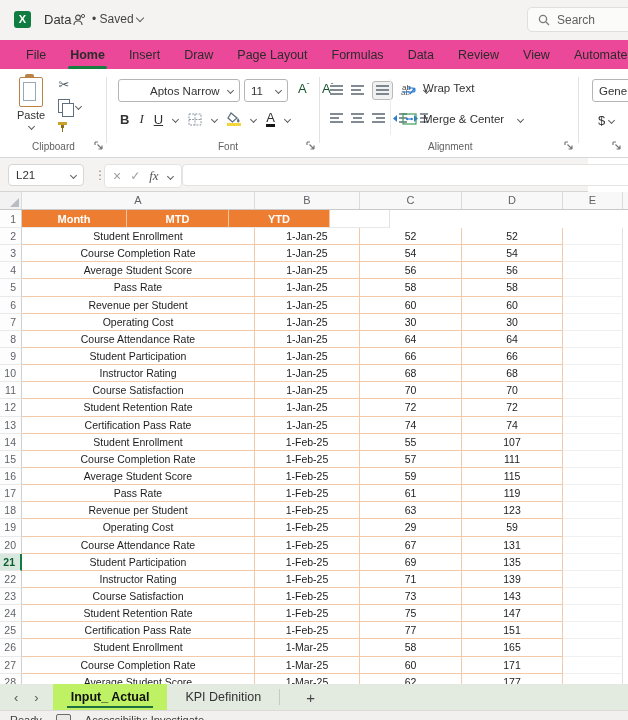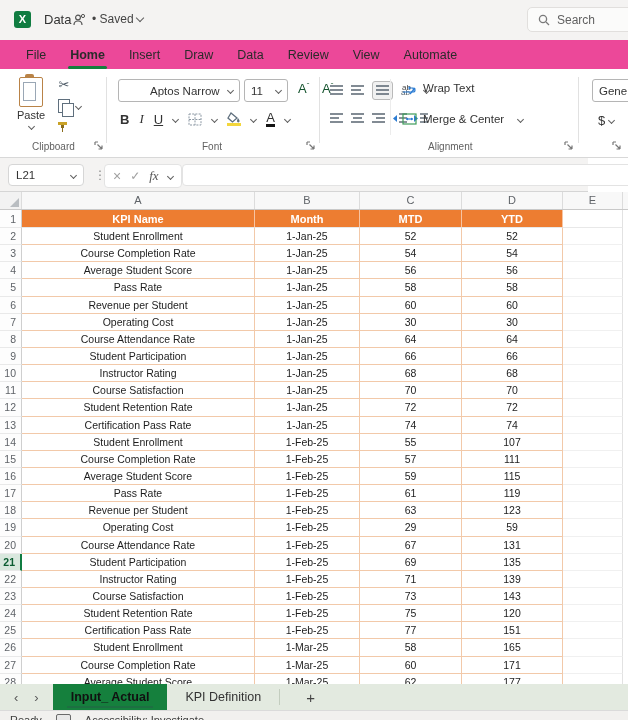--- a/index.html
+++ b/index.html
@@ -83,21 +83,21 @@
         border-right:1px solid #f2c9a9;border-bottom:1px solid #f2c9a9;overflow:hidden;white-space:nowrap;}
   .cell.ce{border-right:1px solid #e2e2e2;border-bottom:1px solid #f0f0f0;}
   .hcell{background:#ED7D31;color:#fff;font-weight:bold;font-size:11px;line-height:18px;
          border-right:1px solid rgba(255,255,255,.55);border-bottom:1px solid #e8e8e8;box-sizing:border-box;
          text-align:center;overflow:hidden;white-space:nowrap;}
   .hcell.ce{background:#fff;border-right:1px solid #e2e2e2;}
   
   .sheetbar{top:684px;left:0;width:628px;height:26px;background:#e3eae0;display:flex;align-items:stretch;box-sizing:border-box;}
   .navchevs{display:flex;align-items:center;gap:16px;padding:0 14px;color:#5a5a5a;font-size:13px;}
   .stab{font-size:12.5px;color:#333;display:flex;align-items:center;padding:0 18px;position:relative;white-space:nowrap;}
-  .stab.active{background:#15803d;font-weight:bold;color:#111;}
+  .stab.active{background:#bef264;font-weight:bold;color:#111;}
   .stab.active::after{content:"";position:absolute;left:14px;right:14px;bottom:2px;height:2px;background:#1d6f42;}
   .tabsep{width:1px;background:#c3cdbf;margin:5px 0;}
   .addtab{font-size:15px;color:#444;display:flex;align-items:center;padding:0 26px;}
   
   .statusbar{top:710px;left:0;width:628px;height:10px;background:#f1f0ee;border-top:1px solid #dadada;
              box-sizing:border-box;overflow:hidden;}
   .statusin{display:flex;align-items:flex-start;gap:14px;padding:3px 0 0 10px;font-size:11px;color:#3b3b3b;}
   .sicon{width:13px;height:11px;border:1px solid #6a6a6a;border-radius:2px;background:#e8e8e8;}
   svg{display:block;}
 </style>
@@ -128,20 +128,22 @@
     </span>
     <span>Search</span>
   </div>
 </div>
 
 <div class="abs ribtabs">
   <span class="rtab">File</span>
   <span class="rtab active">Home</span>
   <span class="rtab">Insert</span>
   <span class="rtab">Draw</span>
+  <span class="rtab">Page Layout</span>
+  <span class="rtab">Formulas</span>
   <span class="rtab">Data</span>
   <span class="rtab">Review</span>
   <span class="rtab">View</span>
   <span class="rtab">Automate</span>
 
 </div>
 
 <div class="abs ribbon">
 
   <div class="paste-btn">
@@ -316,21 +318,21 @@
     <span>$</span>&nbsp;<i class="chev sm"></i>
   </div>
 
   <div class="grouplabel" style="left:32px;">Clipboard</div>
   <div class="launcher" style="left:94px;">
       <svg width="9" height="9" viewBox="0 0 9 9">
         <path d="M1 1v3M1 1h3" stroke="#777" stroke-width="1.2" fill="none"></path>
         <path d="M3.5 3.5L8 8M8 8V4.5M8 8H4.5" stroke="#777" stroke-width="1.2" fill="none"></path>
       </svg>
     </div>
-  <div class="grouplabel" style="left:202px;">Font</div>
+  <div class="grouplabel" style="left:218px;">Font</div>
   <div class="launcher" style="left:306px;">
       <svg width="9" height="9" viewBox="0 0 9 9">
         <path d="M1 1v3M1 1h3" stroke="#777" stroke-width="1.2" fill="none"></path>
         <path d="M3.5 3.5L8 8M8 8V4.5M8 8H4.5" stroke="#777" stroke-width="1.2" fill="none"></path>
       </svg>
     </div>
   <div class="grouplabel" style="left:428px;">Alignment</div>
   <div class="launcher" style="left:564px;">
       <svg width="9" height="9" viewBox="0 0 9 9">
         <path d="M1 1v3M1 1h3" stroke="#777" stroke-width="1.2" fill="none"></path>
@@ -365,21 +367,20 @@
     <span class="corner"></span>
     <span class="c-a">A</span>
     <span class="c-b">B</span>
     <span class="c-c">C</span>
     <span class="c-d">D</span>
     <span class="c-e">E</span>
     <span class="c-f" style="border-right:none;"></span>
   </div>
   <div class="grow hrow">
     <span class="cnum" style="line-height:18px;">1</span>
-    <span class="hcell c-a">KPI Name</span>
     <span class="hcell c-b">Month</span>
     <span class="hcell c-c">MTD</span>
     <span class="hcell c-d">YTD</span>
     <span class="hcell ce c-e"></span>
   </div>
   <div id="grid-body">
   <div class="grow">
     <span class="cnum">2</span>
     <span class="cell c-a">Student Enrollment</span>
     <span class="cell c-b">1-Jan-25</span>
@@ -575,21 +576,21 @@
     <span class="cell c-c">73</span>
     <span class="cell c-d">143</span>
     <span class="cell ce c-e"></span>
   </div>
 
   <div class="grow">
     <span class="cnum">24</span>
     <span class="cell c-a">Student Retention Rate</span>
     <span class="cell c-b">1-Feb-25</span>
     <span class="cell c-c">75</span>
-    <span class="cell c-d">120</span>
+    <span class="cell c-d">147</span>
     <span class="cell ce c-e"></span>
   </div>
 
   <div class="grow">
     <span class="cnum">25</span>
     <span class="cell c-a">Certification Pass Rate</span>
     <span class="cell c-b">1-Feb-25</span>
     <span class="cell c-c">77</span>
     <span class="cell c-d">151</span>
     <span class="cell ce c-e"></span>

